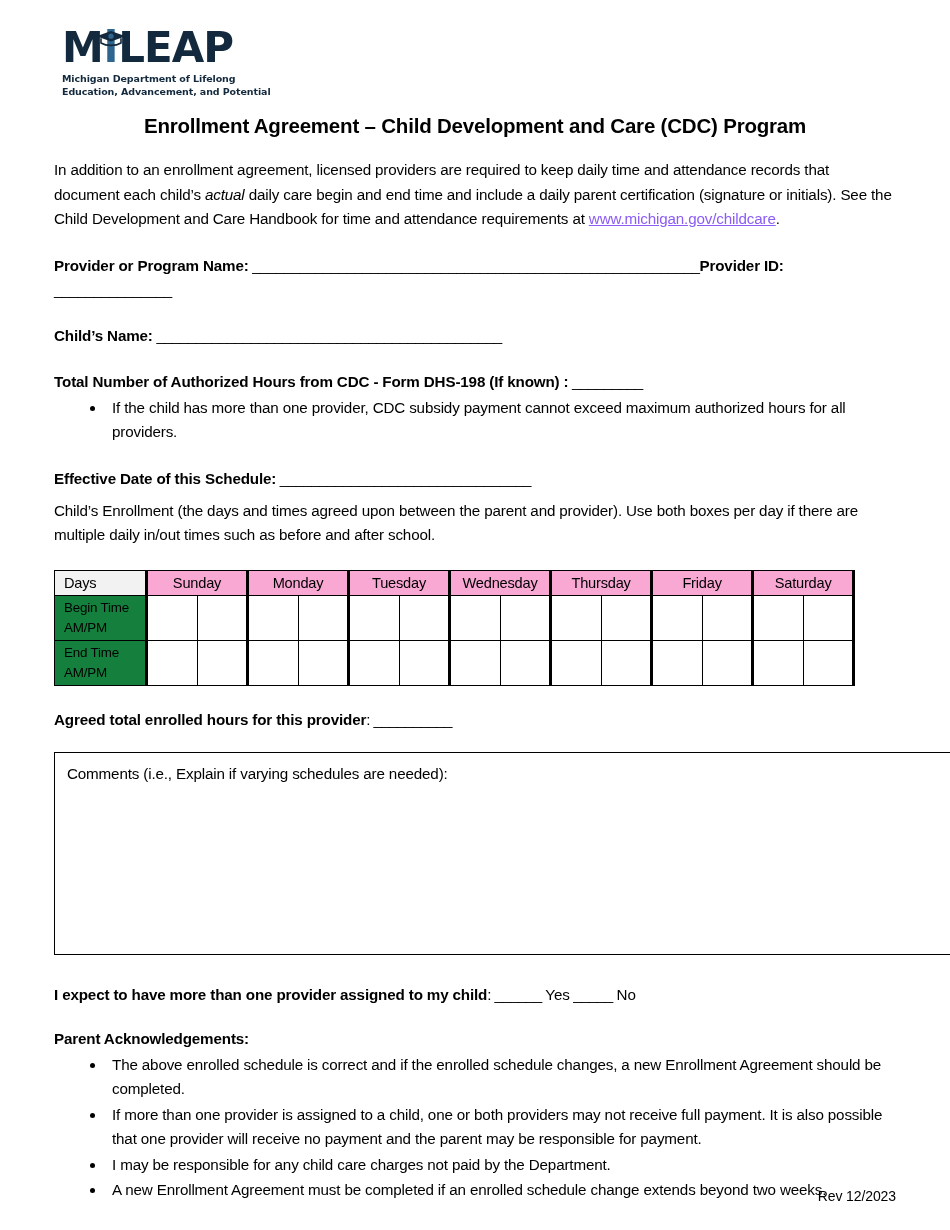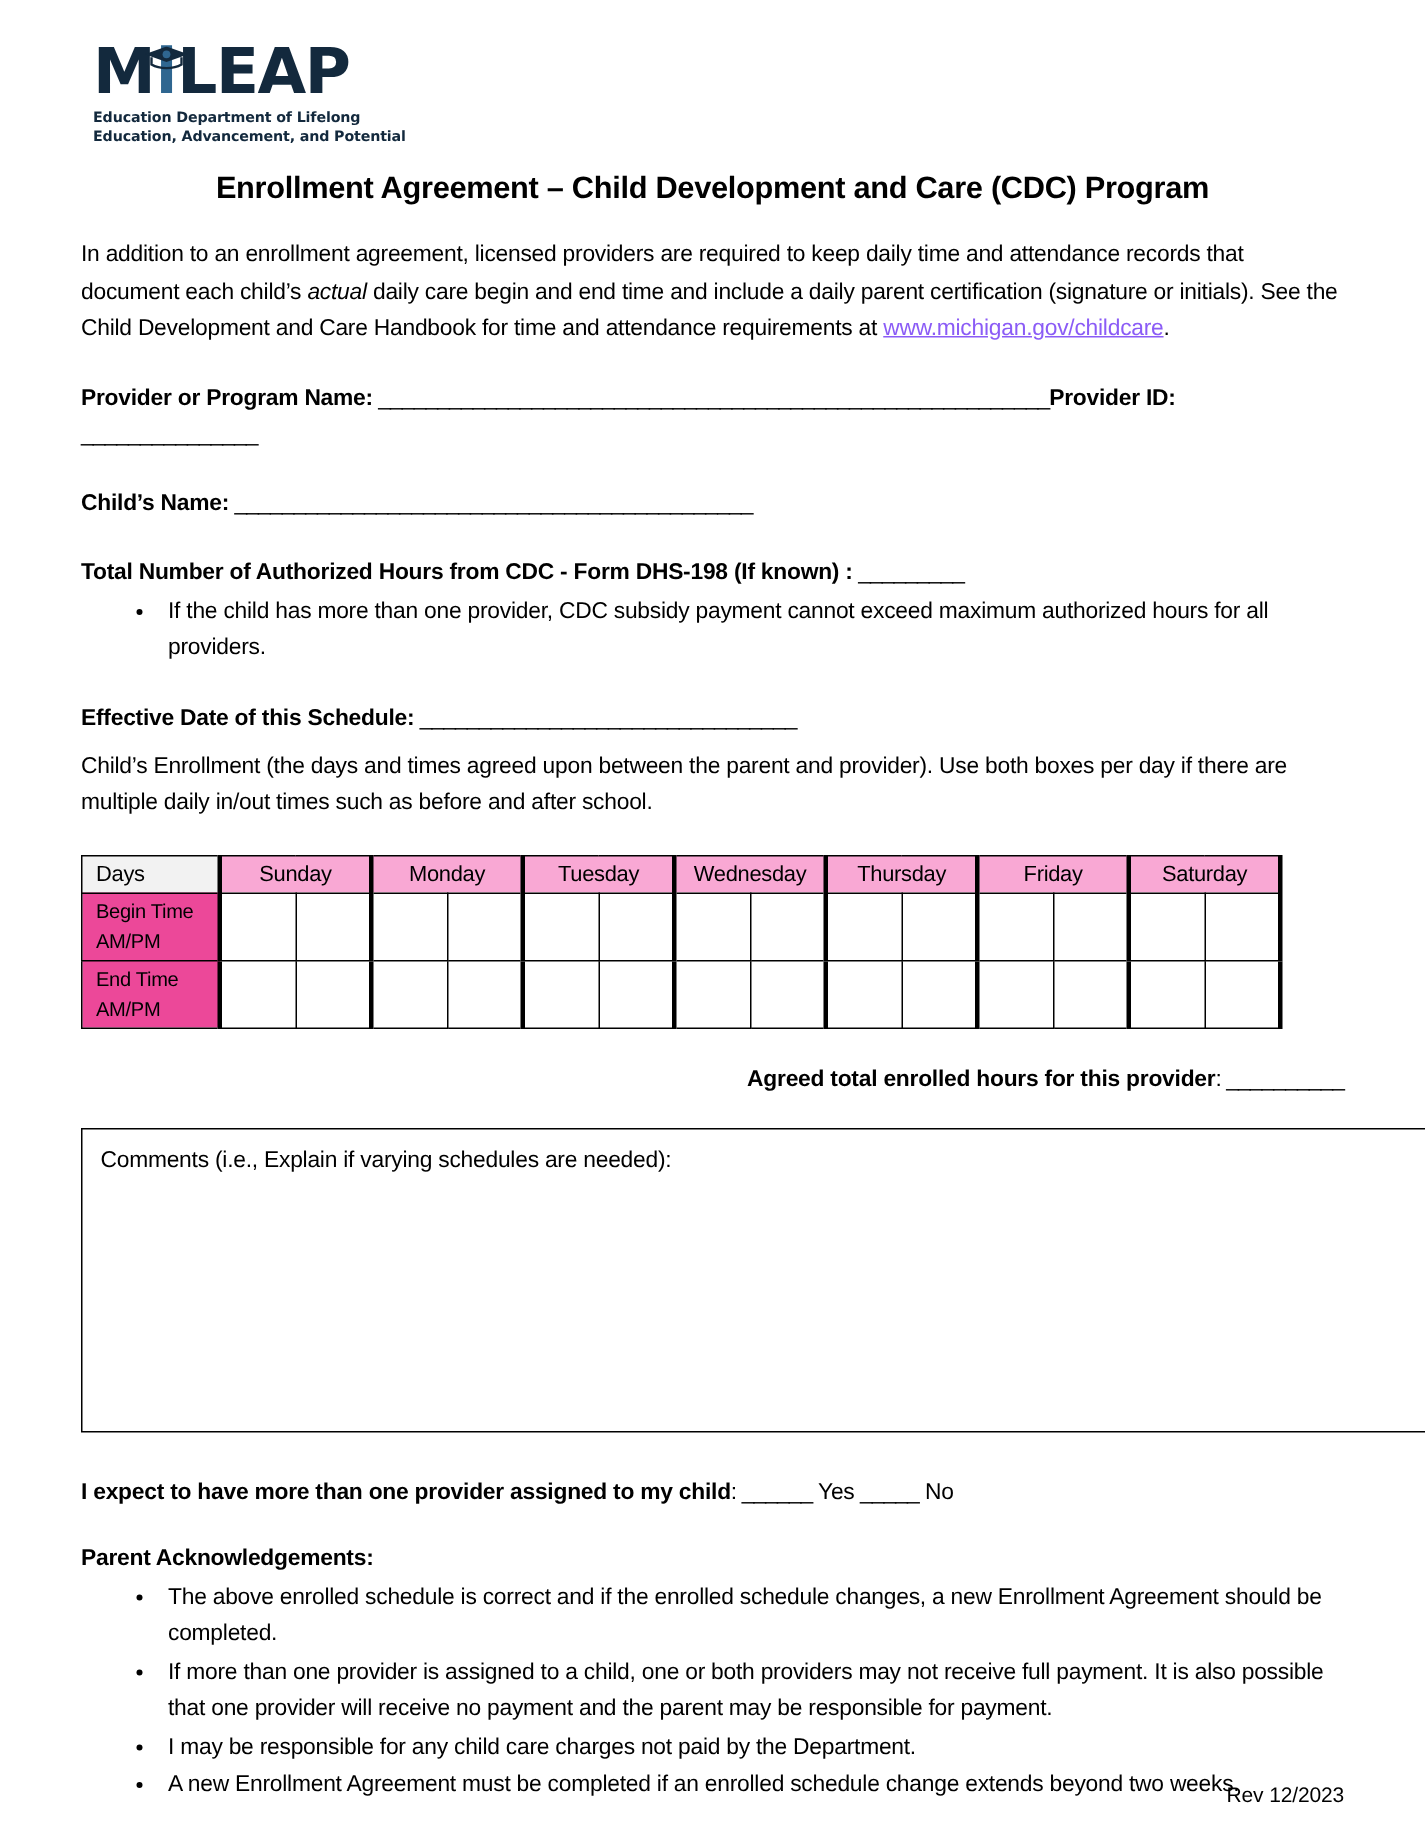--- a/index.html
+++ b/index.html
@@ -138,21 +138,21 @@
   }
   table.schedule th.days-label {
     background: #f2f2f2;
     text-align: left;
     padding-left: 9px;
     height: 24px;
     border-right: 3px solid #000;
     margin-top: 12px;
   }
   table.schedule td.row-label {
-    background: #ec4899;
+    background: #15803d;
     text-align: left;
     padding-left: 9px;
     font-size: 13.4px;
     line-height: 20px;
     height: 44px;
     border-right: 3px solid #000;
   }
   table.schedule td.cell {
     height: 44px;
     background: #ffffff;
@@ -188,21 +188,21 @@
 
   <div class="logo-block">
     <div class="logo-wordmark">
       <span class="lm">M</span><span class="logo-i"><span class="gradcap"><svg viewBox="0 0 30 16" width="30" height="16" aria-hidden="true">
               <polygon points="15,0 29.5,5.2 15,10.4 0.5,5.2" fill="#13293d"></polygon>
               <path d="M5,7.2 L5,12 C5,12 9,14.4 15,14.4 C21,14.4 25,12 25,12 L25,7.2" fill="none" stroke="#13293d" stroke-width="1.6"></path>
               <circle cx="15" cy="5.2" r="2.6" fill="#2f6690"></circle>
             </svg></span><span>i</span></span><span class="lm">LEAP</span>
     </div>
     <div class="logo-tagline">
-      <div>Education Department of Lifelong</div>
+      <div>Michigan Department of Lifelong</div>
       <div>Education, Advancement, and Potential</div>
     </div>
   </div>
 
   <div class="doc-title">Enrollment Agreement – Child Development and Care (CDC) Program</div>
 
   <div class="content">
 
     <div class="para"><span>In addition to an enrollment agreement, licensed providers are required to keep daily time and attendance records that document each child’s </span><i>actual</i><span> daily care begin and end time and include a daily parent certification (signature or initials). See the Child Development and Care Handbook for time and attendance requirements at </span><a class="link" href="#">www.michigan.gov/childcare</a><span>.</span></div>
 
@@ -288,21 +288,21 @@
             <td class="cell grp-end"></td>
             <td class="cell grp-start"></td>
             <td class="cell grp-end"></td>
             <td class="cell grp-start"></td>
             <td class="cell grp-end"></td>
           </tr>
         </tbody>
       </table>
     </div>
 
-    <div class="field-line" style="margin-top:22px;text-align:right;"><span class="lbl">Agreed total enrolled hours for this provider</span><span class="rule">: __________</span></div>
+    <div class="field-line" style="margin-top:22px;"><span class="lbl">Agreed total enrolled hours for this provider</span><span class="rule">: __________</span></div>
 
     <div class="comments-box">
       <div>Comments (i.e., Explain if varying schedules are needed):</div>
       <div></div>
     </div>
 
     <div class="field-line" style="margin-top:28px;"><span class="lbl">I expect to have more than one provider assigned to my child</span><span class="rule">:  ______</span><span> Yes</span><span class="rule">    _____</span><span> No</span></div>
 
     <div class="field-line" style="margin-top:20px;"><span class="lbl">Parent Acknowledgements:</span></div>
     <ul class="bullets">

